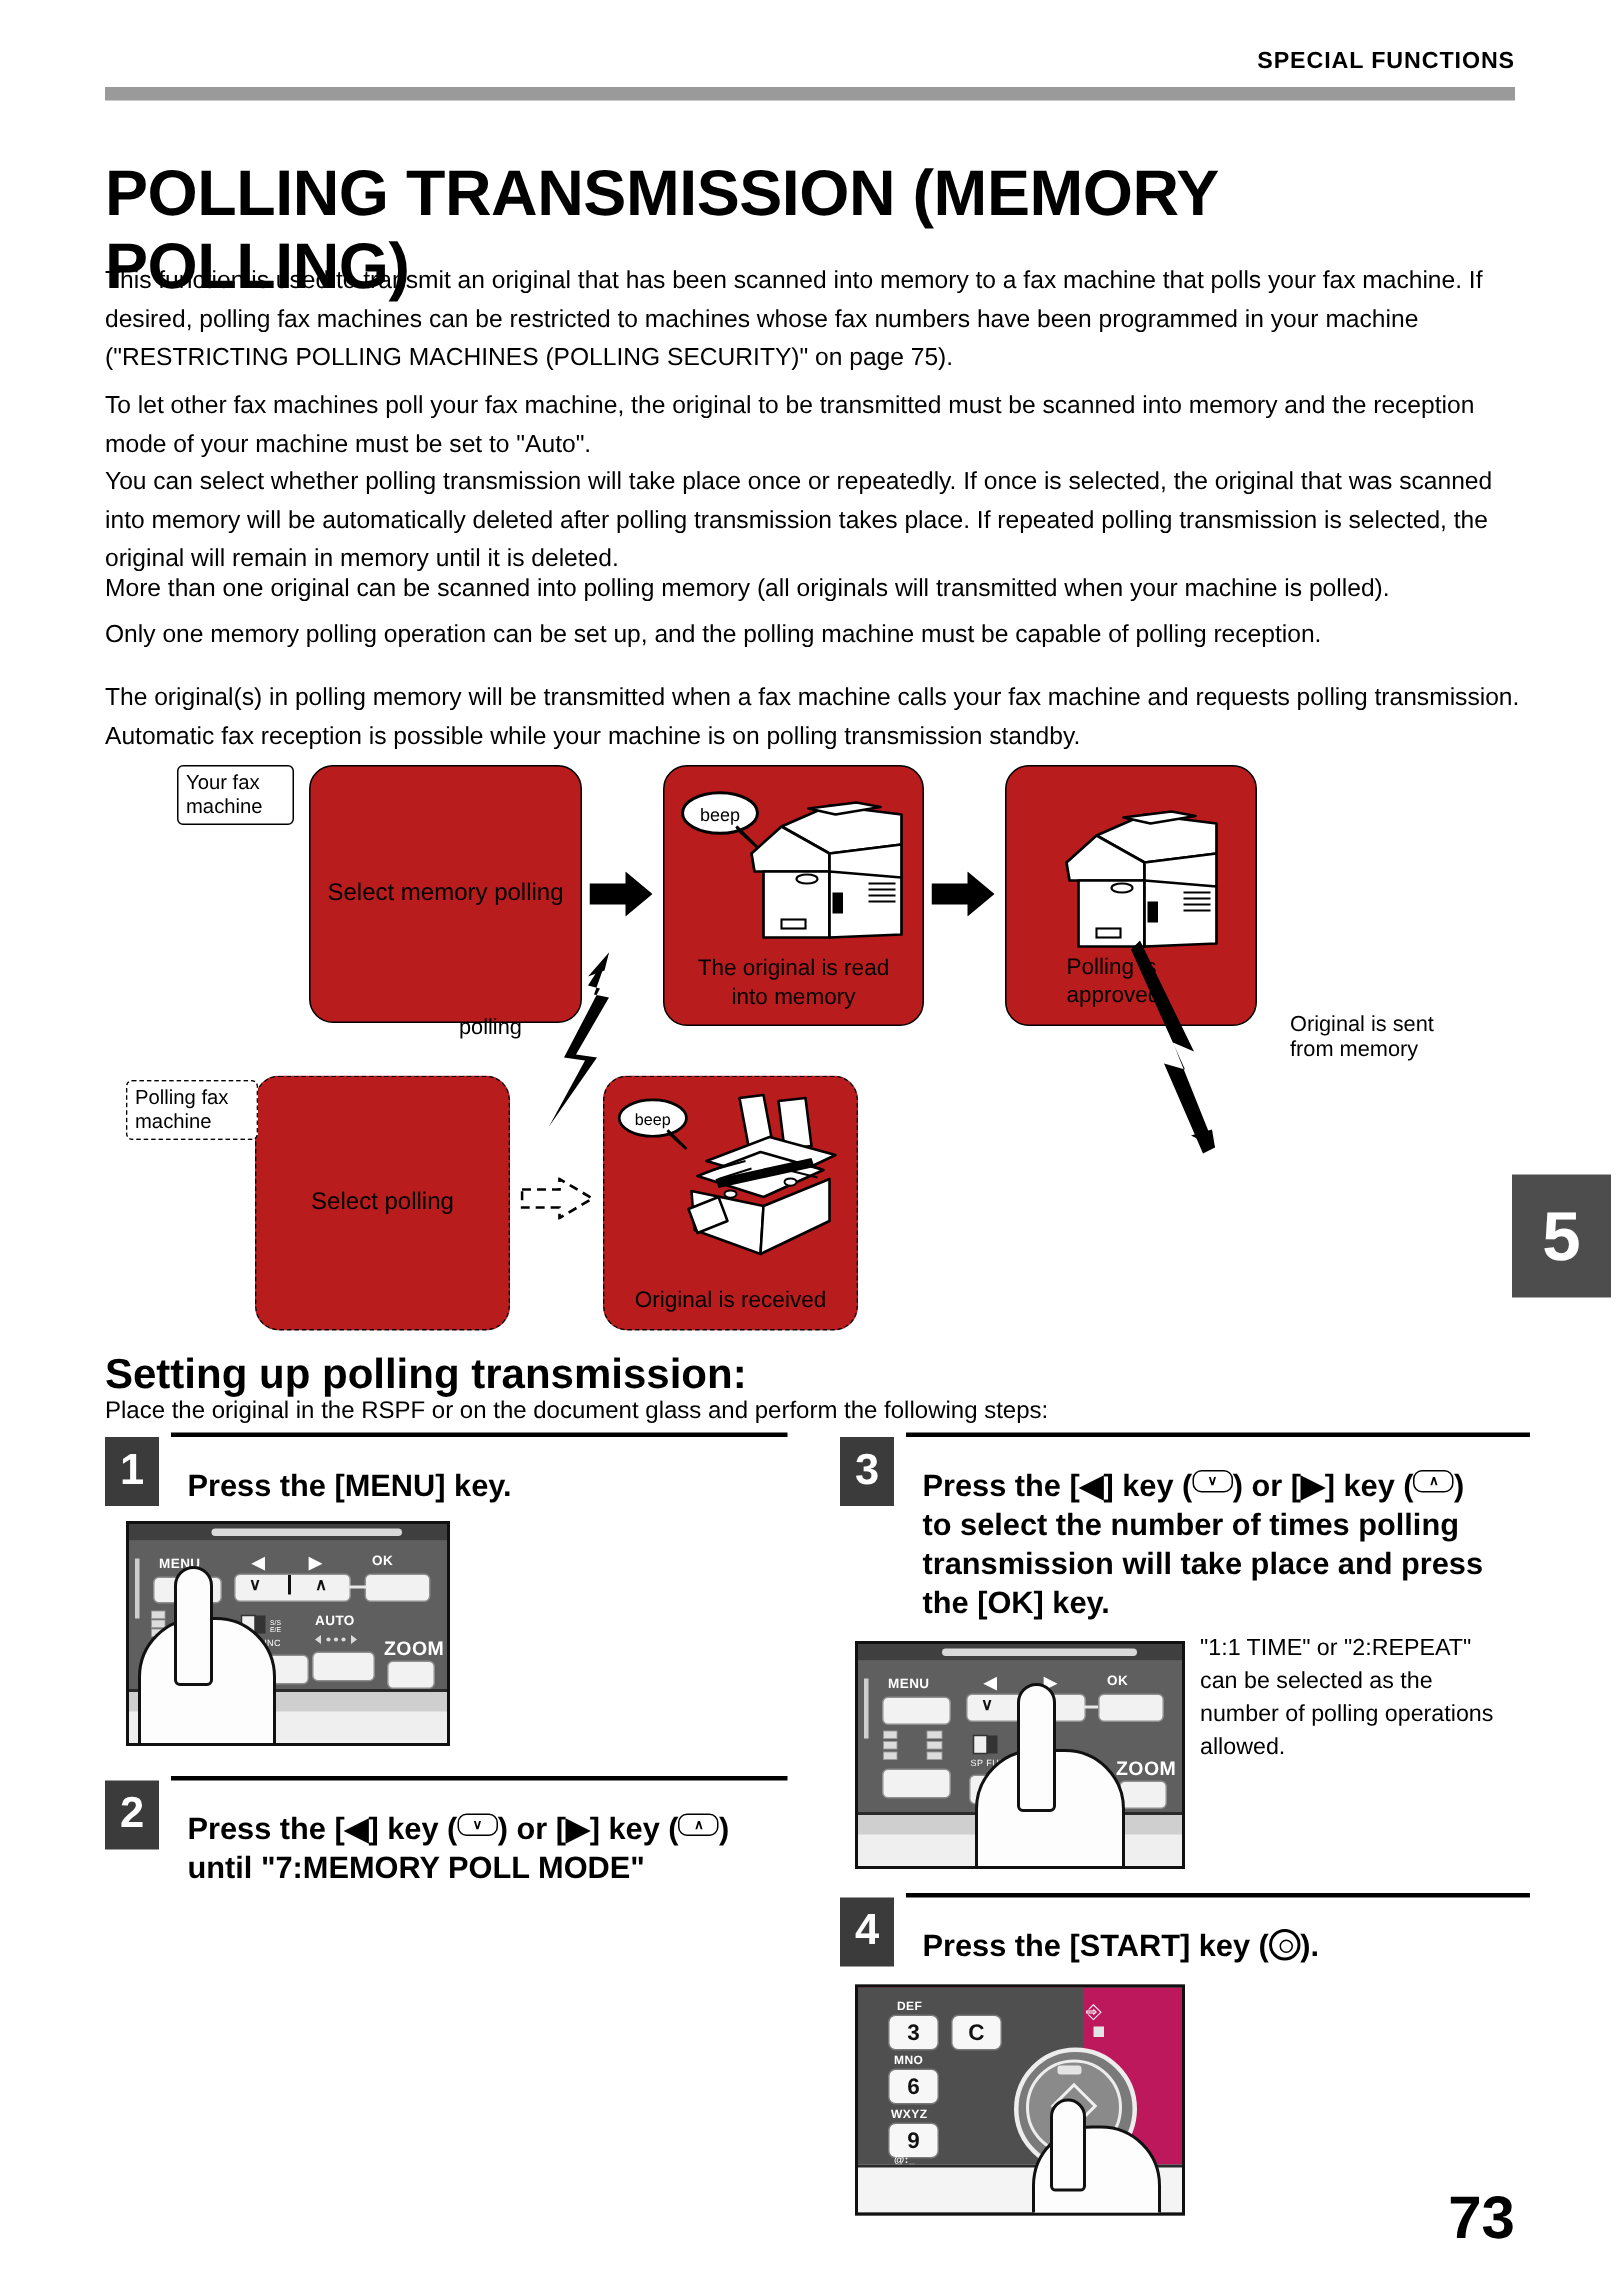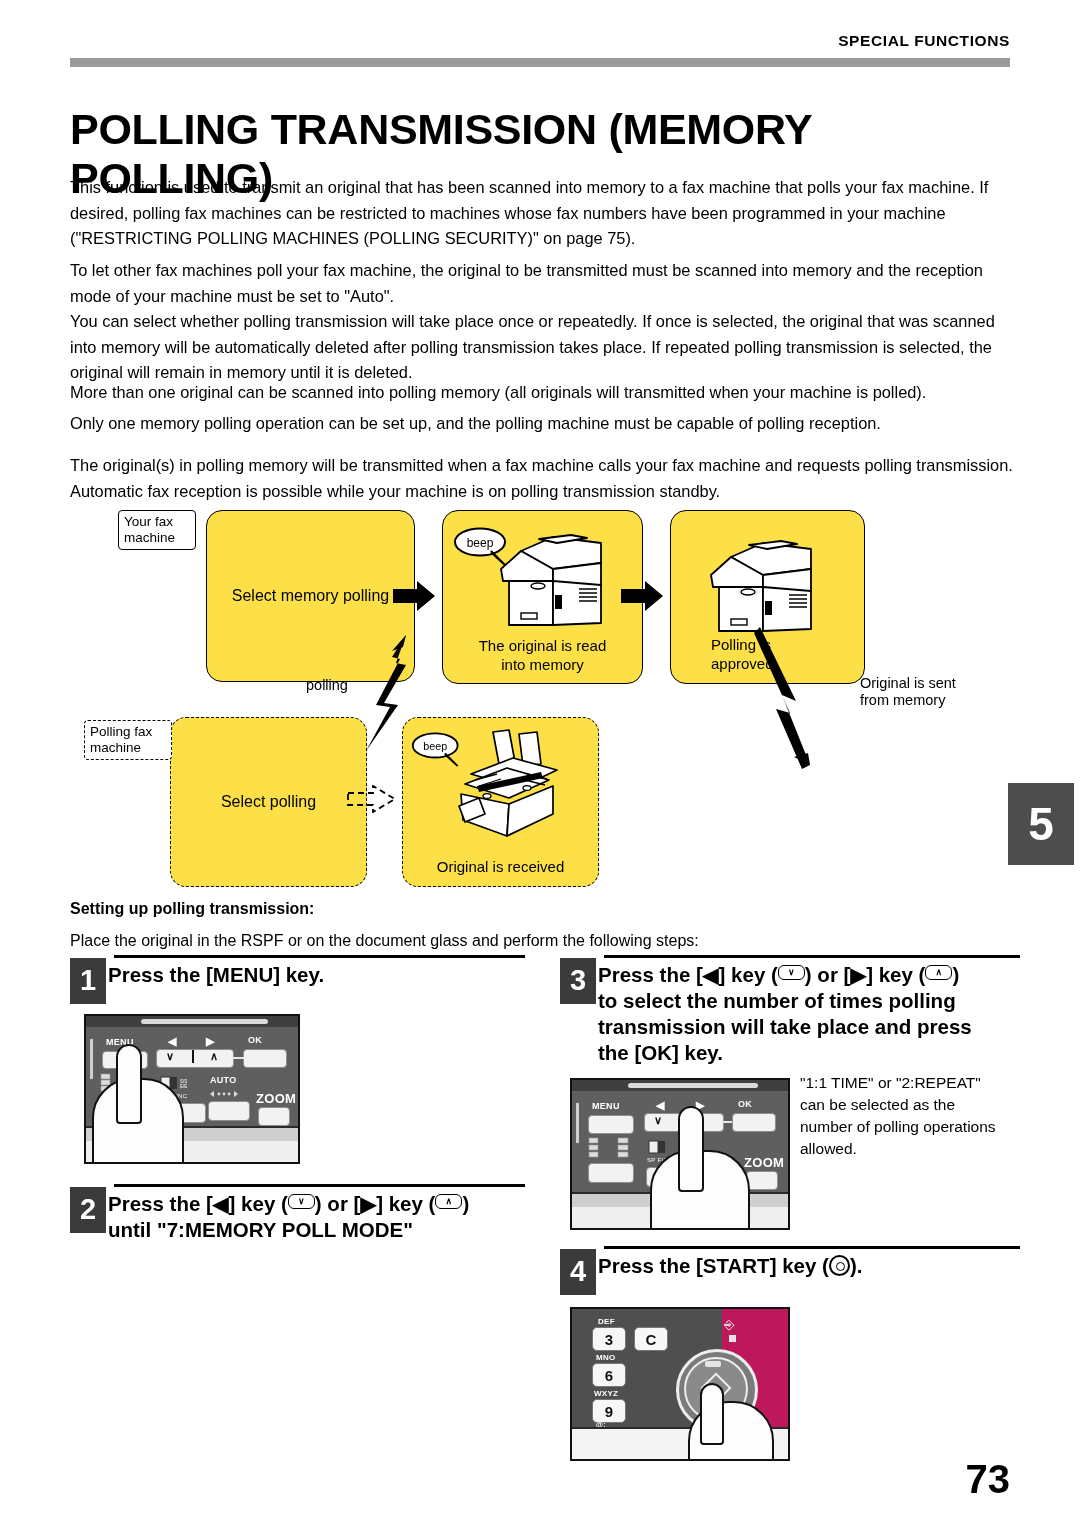--- a/index.html
+++ b/index.html
@@ -40,21 +40,21 @@
   .diagram{position:absolute;left:70px;top:505px;width:950px;height:380px;}
 
   .tagbox{
     position:absolute;border:1.6px solid #000;border-radius:4px;
     background:#fff;font-size:13.5px;line-height:15.5px;
     padding:3px 5px 4px 5px;text-align:left;z-index:6;
   }
   .tagbox.dashed{border-style:dashed;border-width:1.4px;}
 
   .card{
-    position:absolute;border:1.7px solid #000;border-radius:16px;background:#fde047;padding-left:27px;
+    position:absolute;border:1.7px solid #000;border-radius:16px;background:#b91c1c;
   }
   .card.dashed{border-style:dashed;border-width:1.7px;border-radius:16px;}
   .card-cap{
     position:absolute;left:0;right:0;text-align:center;
     font-size:15px;line-height:18.5px;
   }
   .card-ctr{
     position:absolute;left:0;right:0;top:50%;transform:translateY(-50%);
     text-align:center;font-size:16px;
   }
@@ -65,41 +65,41 @@
   .lbl{position:absolute;font-size:14.5px;line-height:17px;}
 
   .chapter{
     position:absolute;left:1008px;top:783px;width:66px;height:82px;
     background:#4d4d4d;color:#fff;font-size:46px;font-weight:bold;
     display:flex;align-items:center;justify-content:center;
   }
 
   
   .h2{
-    position:absolute;left:70px;top:900px;font-size:16px;font-weight:bold;
+    position:absolute;left:70px;top:900px;font-size:28px;font-weight:bold;
   }
   .lead{
     position:absolute;left:70px;top:932px;font-size:16px;
   }
 
   .col{position:absolute;}
   #colL{left:70px;top:955px;width:455px;}
   #colR{left:560px;top:955px;width:460px;}
 
   .step{position:relative;}
   .step-rule{height:3px;background:#000;margin-left:44px;}
   .step-head{display:flex;align-items:flex-start;}
   .step-num{
     width:36px;min-height:46px;background:#3b3b3b;color:#fff;
     font-size:29px;font-weight:bold;text-align:center;line-height:44px;
     flex:0 0 36px;
   }
   .step-txt{
-    margin-left:2px;font-size:20.5px;font-weight:bold;line-height:26px;
-    padding-top:4px;
+    margin-left:19px;font-size:20.5px;font-weight:bold;line-height:26px;
+    padding-top:20px;
   }
   .step-txt .ind{display:block;padding-left:14px;}
 
   
   .keycap{
     display:inline-block;width:25px;height:13px;border:1.6px solid #000;
     border-radius:6px;position:relative;vertical-align:2px;background:#fff;
   }
   .keycap i{
     position:absolute;left:50%;top:50%;transform:translate(-50%,-55%);

